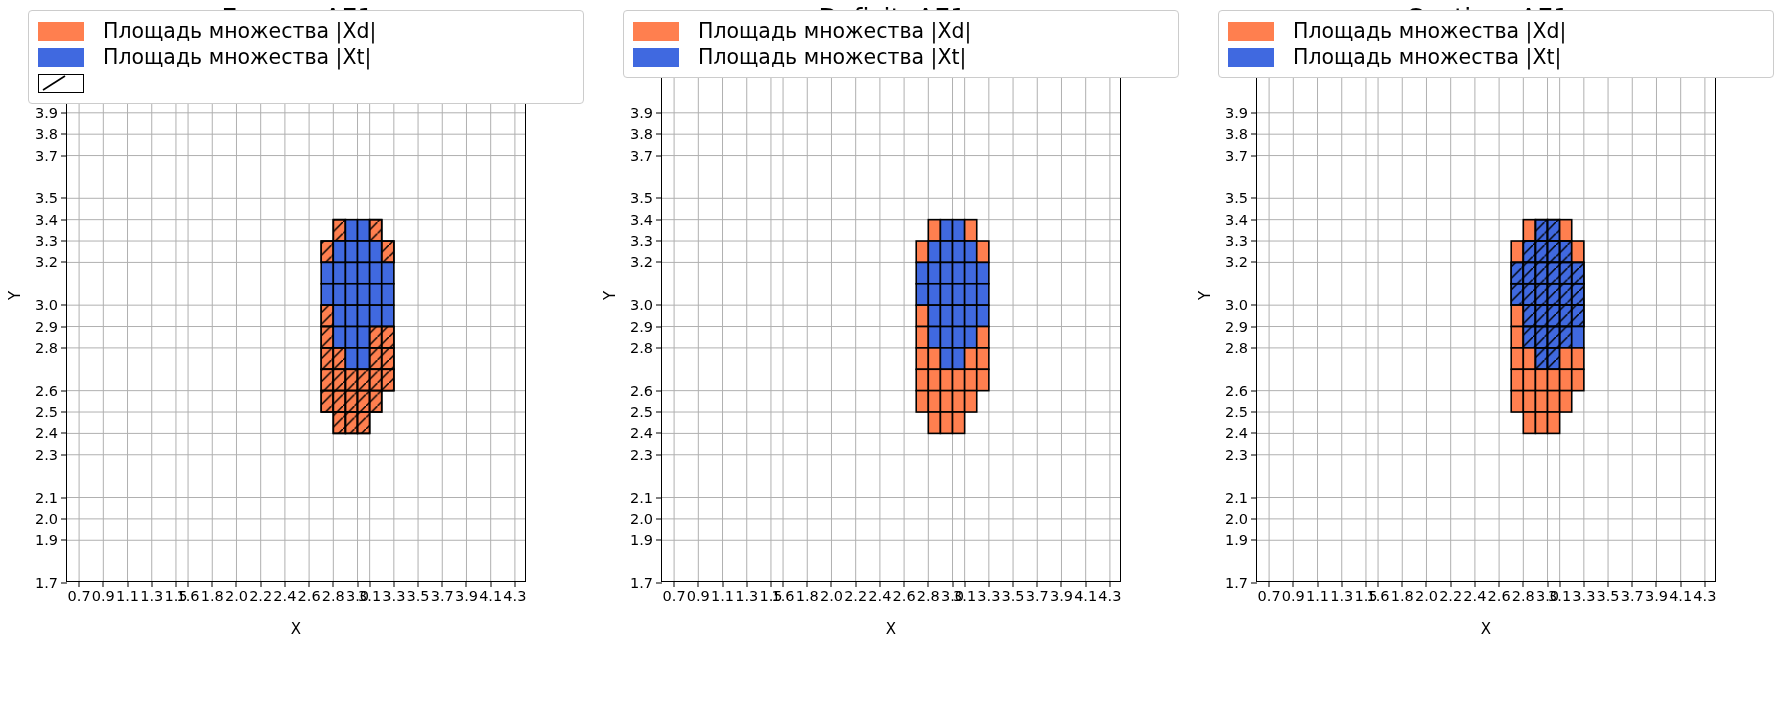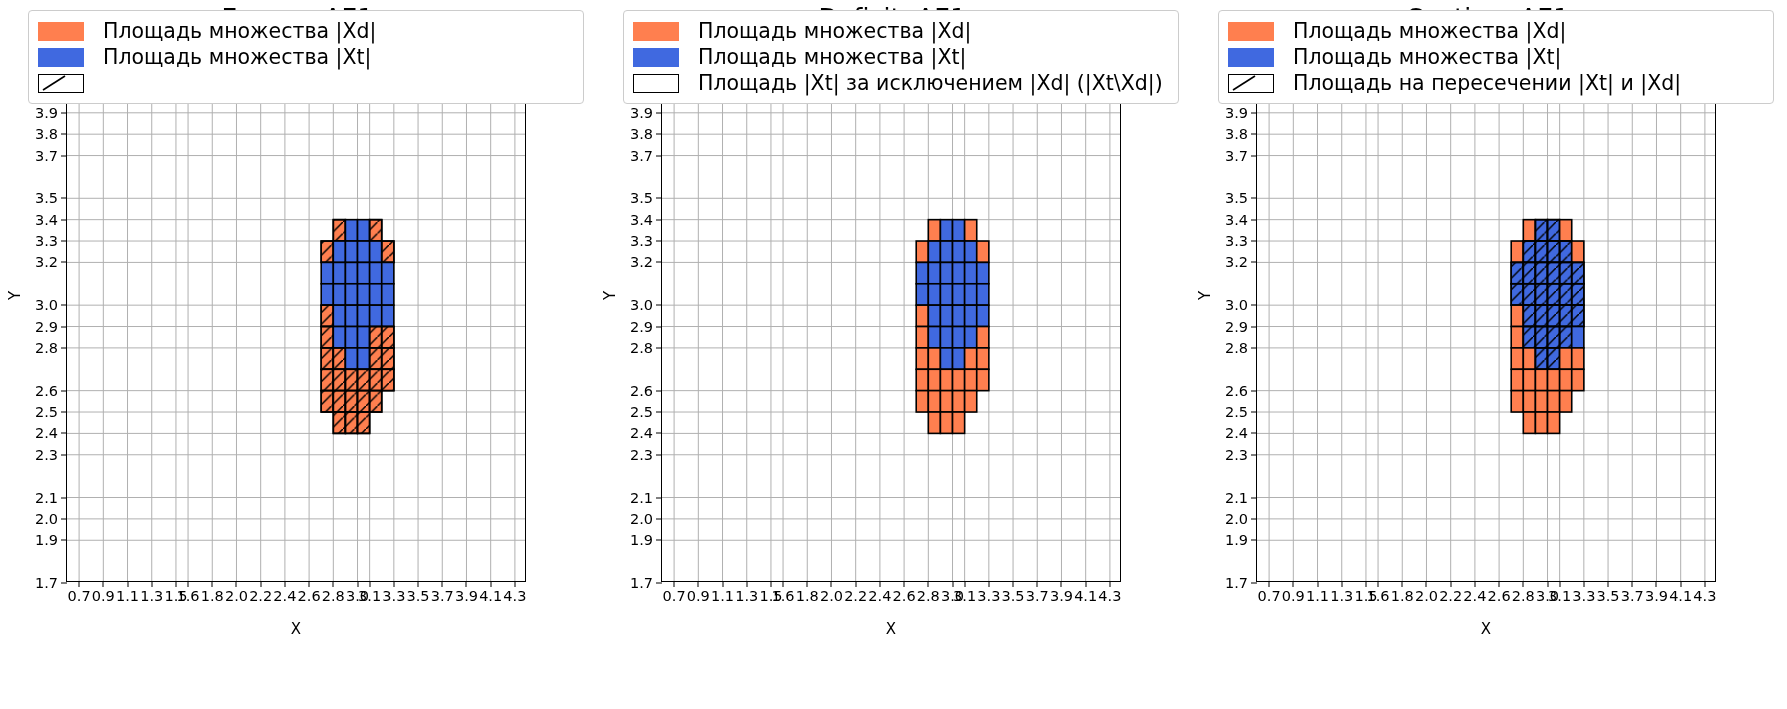--- a/index.html
+++ b/index.html
@@ -570,24 +570,20 @@
       <div class="ylabel">Y</div>
       <div class="legend">
         <div class="legend-row">
           <span class="legend-swatch orange"></span>
           <span class="legend-text">Площадь множества |Xd|</span>
         </div>
         <div class="legend-row">
           <span class="legend-swatch blue"></span>
           <span class="legend-text">Площадь множества  |Xt|</span>
         </div>
-        <div class="legend-row">
-          <span class="legend-swatch plain"></span>
-          <span class="legend-text">Площадь |Xt| за исключением |Xd| (|Xt\Xd|)</span>
-        </div>
       </div>
     </div>
     <div class="panel" style="left: 1190px;">
       <div class="panel-title">Coating. AE1</div>
       <div class="axes">
         <svg width="460" height="545" class="gridlayer">
           <defs>
             <pattern id="hatch2" width="11.5" height="11.5" patternUnits="userSpaceOnUse">
               <path d="M0,11.5 L11.5,0" stroke="#000" stroke-width="1.5"></path>
             </pattern>
@@ -801,23 +797,15 @@
       <div class="ylabel">Y</div>
       <div class="legend">
         <div class="legend-row">
           <span class="legend-swatch orange"></span>
           <span class="legend-text">Площадь множества |Xd|</span>
         </div>
         <div class="legend-row">
           <span class="legend-swatch blue"></span>
           <span class="legend-text">Площадь множества  |Xt|</span>
         </div>
-        <div class="legend-row">
-          <span class="legend-swatch hatch">
-            <svg width="44" height="17">
-              <line x1="4" y1="15" x2="26" y2="1" stroke="#000" stroke-width="1.6"></line>
-            </svg>
-          </span>
-          <span class="legend-text">Площадь на пересечении |Xt| и |Xd|</span>
-        </div>
       </div>
     </div>
   </div>
 
 </body></html>

